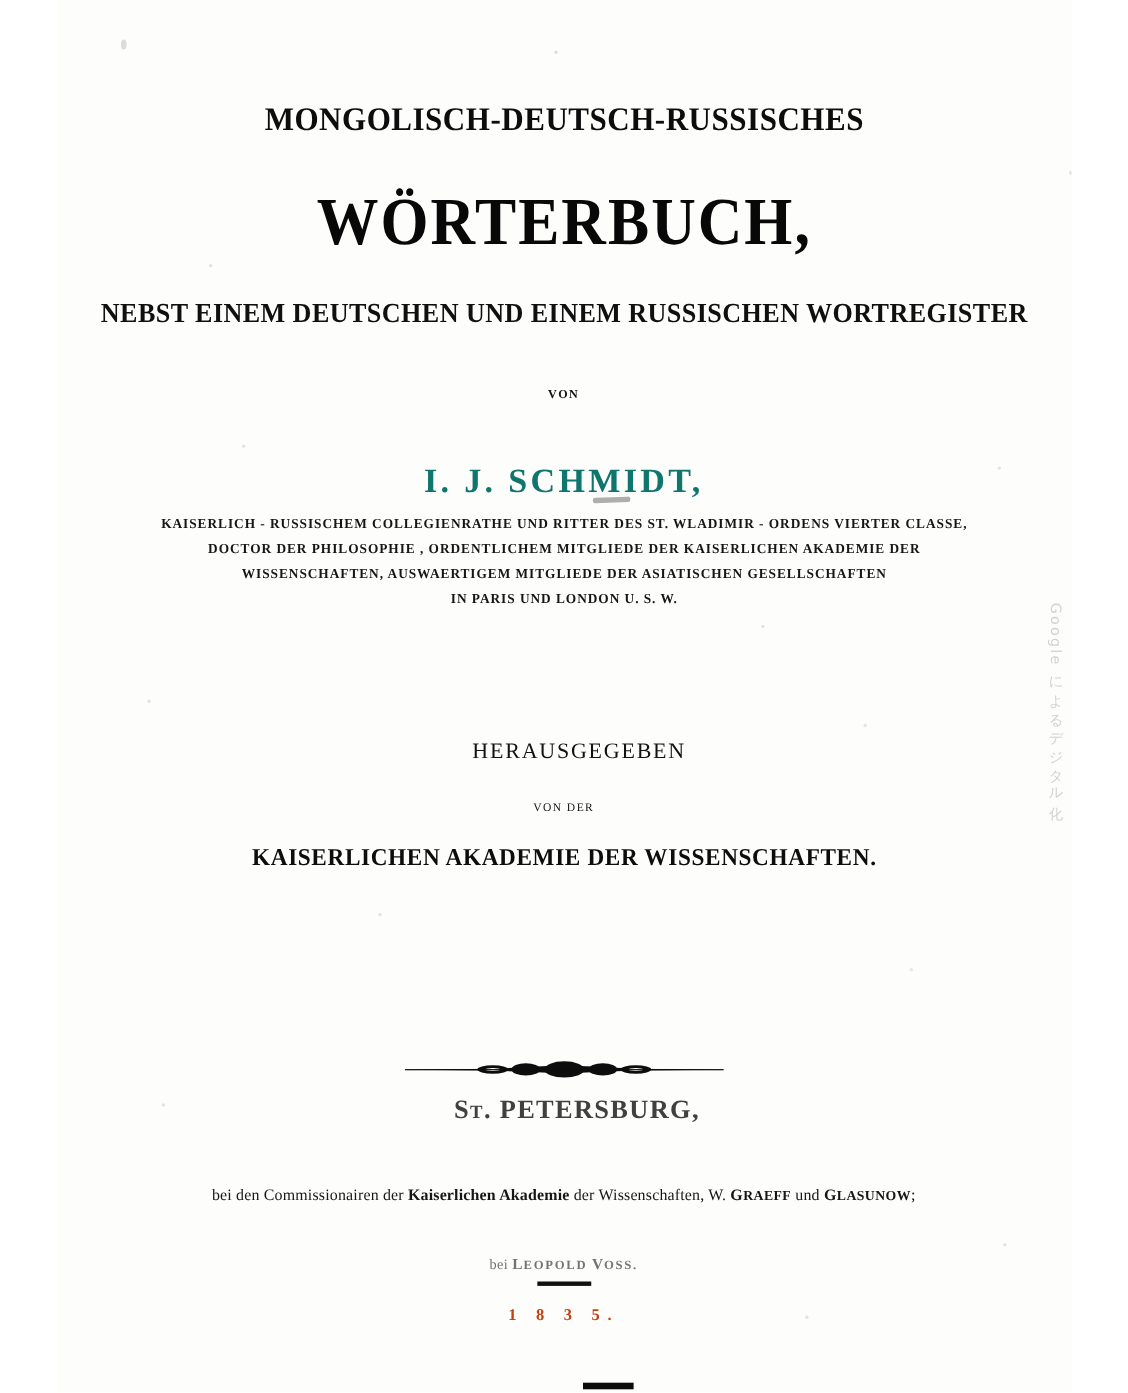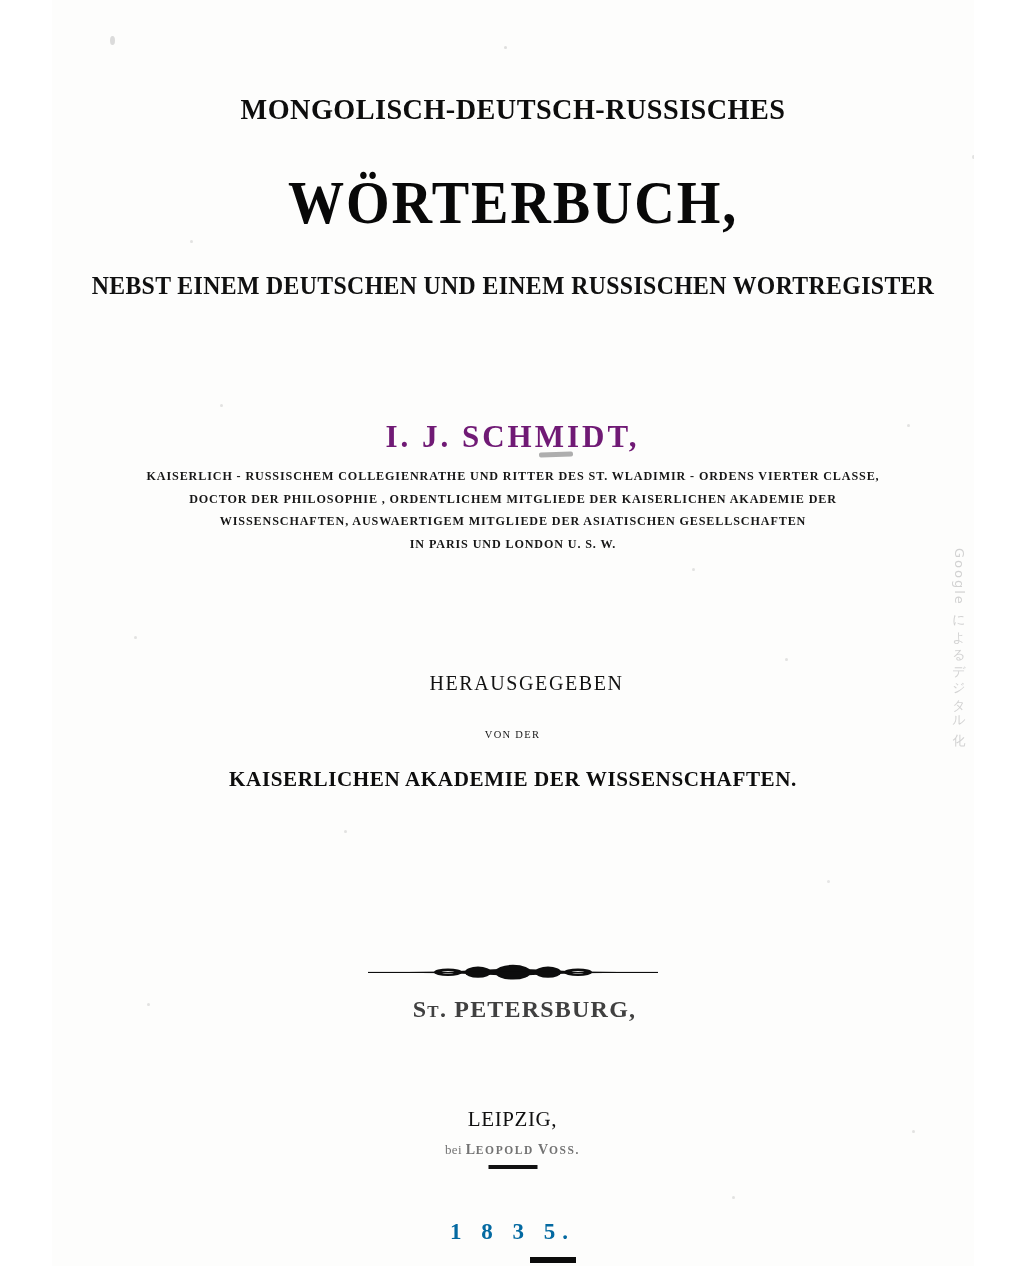--- a/index.html
+++ b/index.html
@@ -69,21 +69,21 @@
     font-weight: bold;
     letter-spacing: 1.4px;
     color: #141414;
   }
   .author {
     position: absolute;
     top: 419px; left: 0; right: 0;
     font-size: 31px;
     font-weight: bold;
     letter-spacing: 3px;
-    color: #701a75;
+    color: #0f766e;
   }
   .smudge {
     position: absolute;
     top: 452px;
     left: 487px;
     width: 34px;
     height: 5px;
     background: #6d6d6d;
     opacity: 0.55;
     transform: rotate(-2deg);
@@ -188,25 +188,24 @@
     top: 1165px;
     left: 50%;
     transform: translateX(-50%);
     width: 49px;
     height: 4px;
     background: #111111;
   }
   .year {
     position: absolute;
     top: 1188px; left: 0; right: 0;
-    font-size: 23px;
+    font-size: 15px;
     font-weight: bold;
     letter-spacing: 7px;
-    color: #0369a1;
-    margin-top: 31px;
+    color: #c2410c;
   }
   .bottom-rule {
     position: absolute;
     top: 1257px;
     left: 478px;
     width: 46px;
     height: 6px;
     background: #0b0b0b;
   }
 
@@ -241,20 +240,21 @@
   <div class="speck" style="top:830px;left:292px;width:3px;height:3px;opacity:.4;"></div>
   <div class="speck" style="top:880px;left:775px;width:3px;height:3px;opacity:.35;"></div>
   <div class="speck" style="top:1003px;left:95px;width:3px;height:3px;opacity:.4;"></div>
   <div class="speck" style="top:1130px;left:860px;width:3px;height:3px;opacity:.4;"></div>
   <div class="speck" style="top:1196px;left:680px;width:3px;height:3px;opacity:.4;"></div>
 
   <div class="title-line-1 center">MONGOLISCH-DEUTSCH-RUSSISCHES</div>
   <div class="title-main center">WÖRTERBUCH,</div>
   <div class="subtitle center">NEBST EINEM DEUTSCHEN UND EINEM RUSSISCHEN WORTREGISTER</div>
 
+  <div class="von center">VON</div>
   <div class="author center">I. J. SCHMIDT,</div>
   <div class="smudge"></div>
 
   <div class="credentials center">
     <div>KAISERLICH - RUSSISCHEM  COLLEGIENRATHE  UND  RITTER  DES  ST.  WLADIMIR - ORDENS  VIERTER  CLASSE,</div>
     <div>DOCTOR  DER  PHILOSOPHIE ,  ORDENTLICHEM  MITGLIEDE  DER  KAISERLICHEN  AKADEMIE  DER</div>
     <div>WISSENSCHAFTEN,  AUSWAERTIGEM  MITGLIEDE  DER  ASIATISCHEN  GESELLSCHAFTEN</div>
     <div>IN  PARIS  UND  LONDON    U.  S.  W.</div>
   </div>
 
@@ -271,22 +271,22 @@
       <ellipse cx="80" cy="12.3" rx="14" ry="3.8" fill="#0d0d0d"></ellipse>
       <ellipse cx="210" cy="12.3" rx="14" ry="3.8" fill="#0d0d0d"></ellipse>
       <ellipse cx="80" cy="12.3" rx="7" ry="1.3" fill="#fdfdfc"></ellipse>
       <ellipse cx="210" cy="12.3" rx="7" ry="1.3" fill="#fdfdfc"></ellipse>
       <rect x="0" y="11.9" width="290" height="1.1" fill="#0d0d0d"></rect>
     </svg>
   </div>
 
   <div class="imprint-city center"><span>S</span><span class="sc">T</span><span>. PETERSBURG,</span></div>
 
-
-  <div class="leipzig center">LEIPZIG,</div>
+  <div class="commissioners center"><span>bei den Commissionairen der </span><span class="b">Kaiserlichen Akademie</span><span> der Wissenschaften, W. </span><span class="scname"><span class="cap">G</span><span>RAEFF</span></span><span> und </span><span class="scname"><span class="cap">G</span><span>LASUNOW</span></span><span>;</span></div>
+
 
   <div class="voss center"><span class="lead">bei </span><span>L</span><span class="small">EOPOLD</span><span> </span><span>V</span><span class="small">OSS.</span></div>
 
   <div class="short-rule"></div>
   <div class="year center">1 8 3 5.</div>
   <div class="bottom-rule"></div>
 
   <div class="watermark">Googleによるデジタル化</div>
 
 </div>

